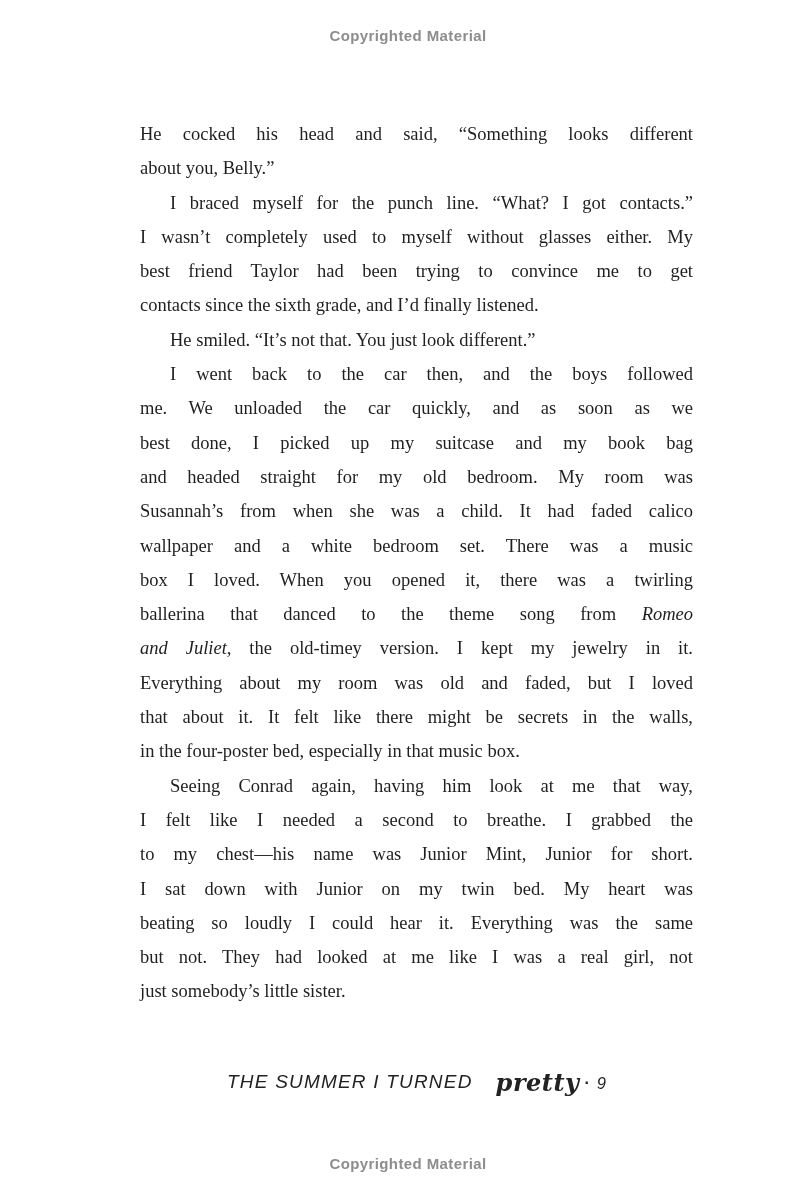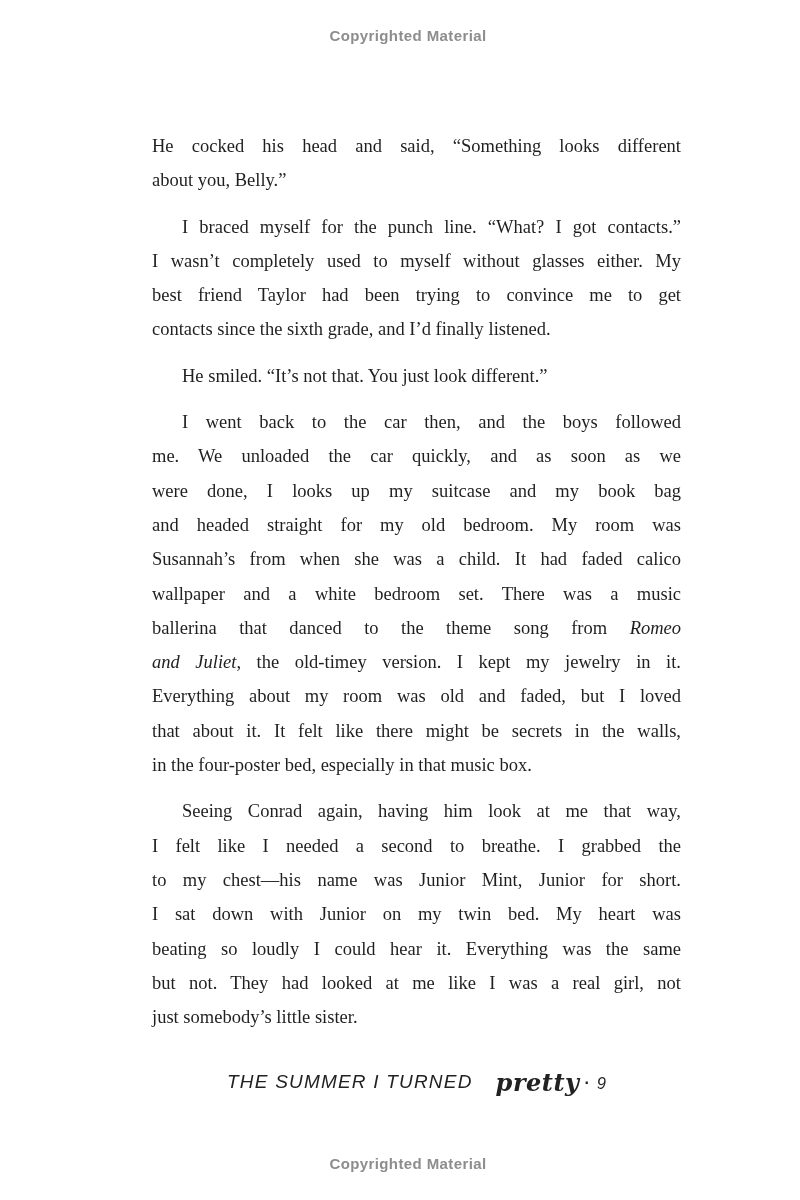--- a/index.html
+++ b/index.html
@@ -33,21 +33,21 @@
   .page-text {
     position: absolute;
     left: 140px;
     top: 117px;
     width: 553px;
     font-family: "Liberation Serif", serif;
     font-size: 18.5px;
     line-height: 34.3px;
     color: #1f1f1f;
   }
-  .para { margin: 12px; }
+  .para { margin: 0; }
   .line { text-align: left; }
   .line.just {
     text-align: justify;
     text-align-last: justify;
   }
   .line.first { text-indent: 30px; }
   .ital { font-style: italic; }
 
   .page-footer {
     position: absolute;
@@ -106,24 +106,25 @@
         <div class="line just"><span>I wasn’t completely used to myself without glasses either. My</span></div>
         <div class="line just"><span>best friend Taylor had been trying to convince me to get</span></div>
         <div class="line"><span>contacts since the sixth grade, and I’d finally listened.</span></div>
       </div>
       <div class="para">
         <div class="line first"><span>He smiled. “It’s not that. You just look different.”</span></div>
       </div>
       <div class="para">
         <div class="line just first"><span>I went back to the car then, and the boys followed</span></div>
         <div class="line just"><span>me. We unloaded the car quickly, and as soon as we</span></div>
-        <div class="line just"><span>were done, I looks up my suitcase and my book bag</span></div>
+        <div class="line just"><span>best done, I picked up my suitcase and my book bag</span></div>
         <div class="line just"><span>and headed straight for my old bedroom. My room was</span></div>
         <div class="line just"><span>Susannah’s from when she was a child. It had faded calico</span></div>
         <div class="line just"><span>wallpaper and a white bedroom set. There was a music</span></div>
+        <div class="line just"><span>box I loved. When you opened it, there was a twirling</span></div>
         <div class="line just"><span>ballerina that danced to the theme song from </span><span class="ital">Romeo</span></div>
         <div class="line just"><span class="ital">and Juliet</span><span>, the old-timey version. I kept my jewelry in it.</span></div>
         <div class="line just"><span>Everything about my room was old and faded, but I loved</span></div>
         <div class="line just"><span>that about it. It felt like there might be secrets in the walls,</span></div>
         <div class="line"><span>in the four-poster bed, especially in that music box.</span></div>
       </div>
       <div class="para">
         <div class="line just first"><span>Seeing Conrad again, having him look at me that way,</span></div>
         <div class="line just"><span>I felt like I needed a second to breathe. I grabbed the</span></div>
         <div class="line just"><span>to my chest—his name was Junior Mint, Junior for short.</span></div>

